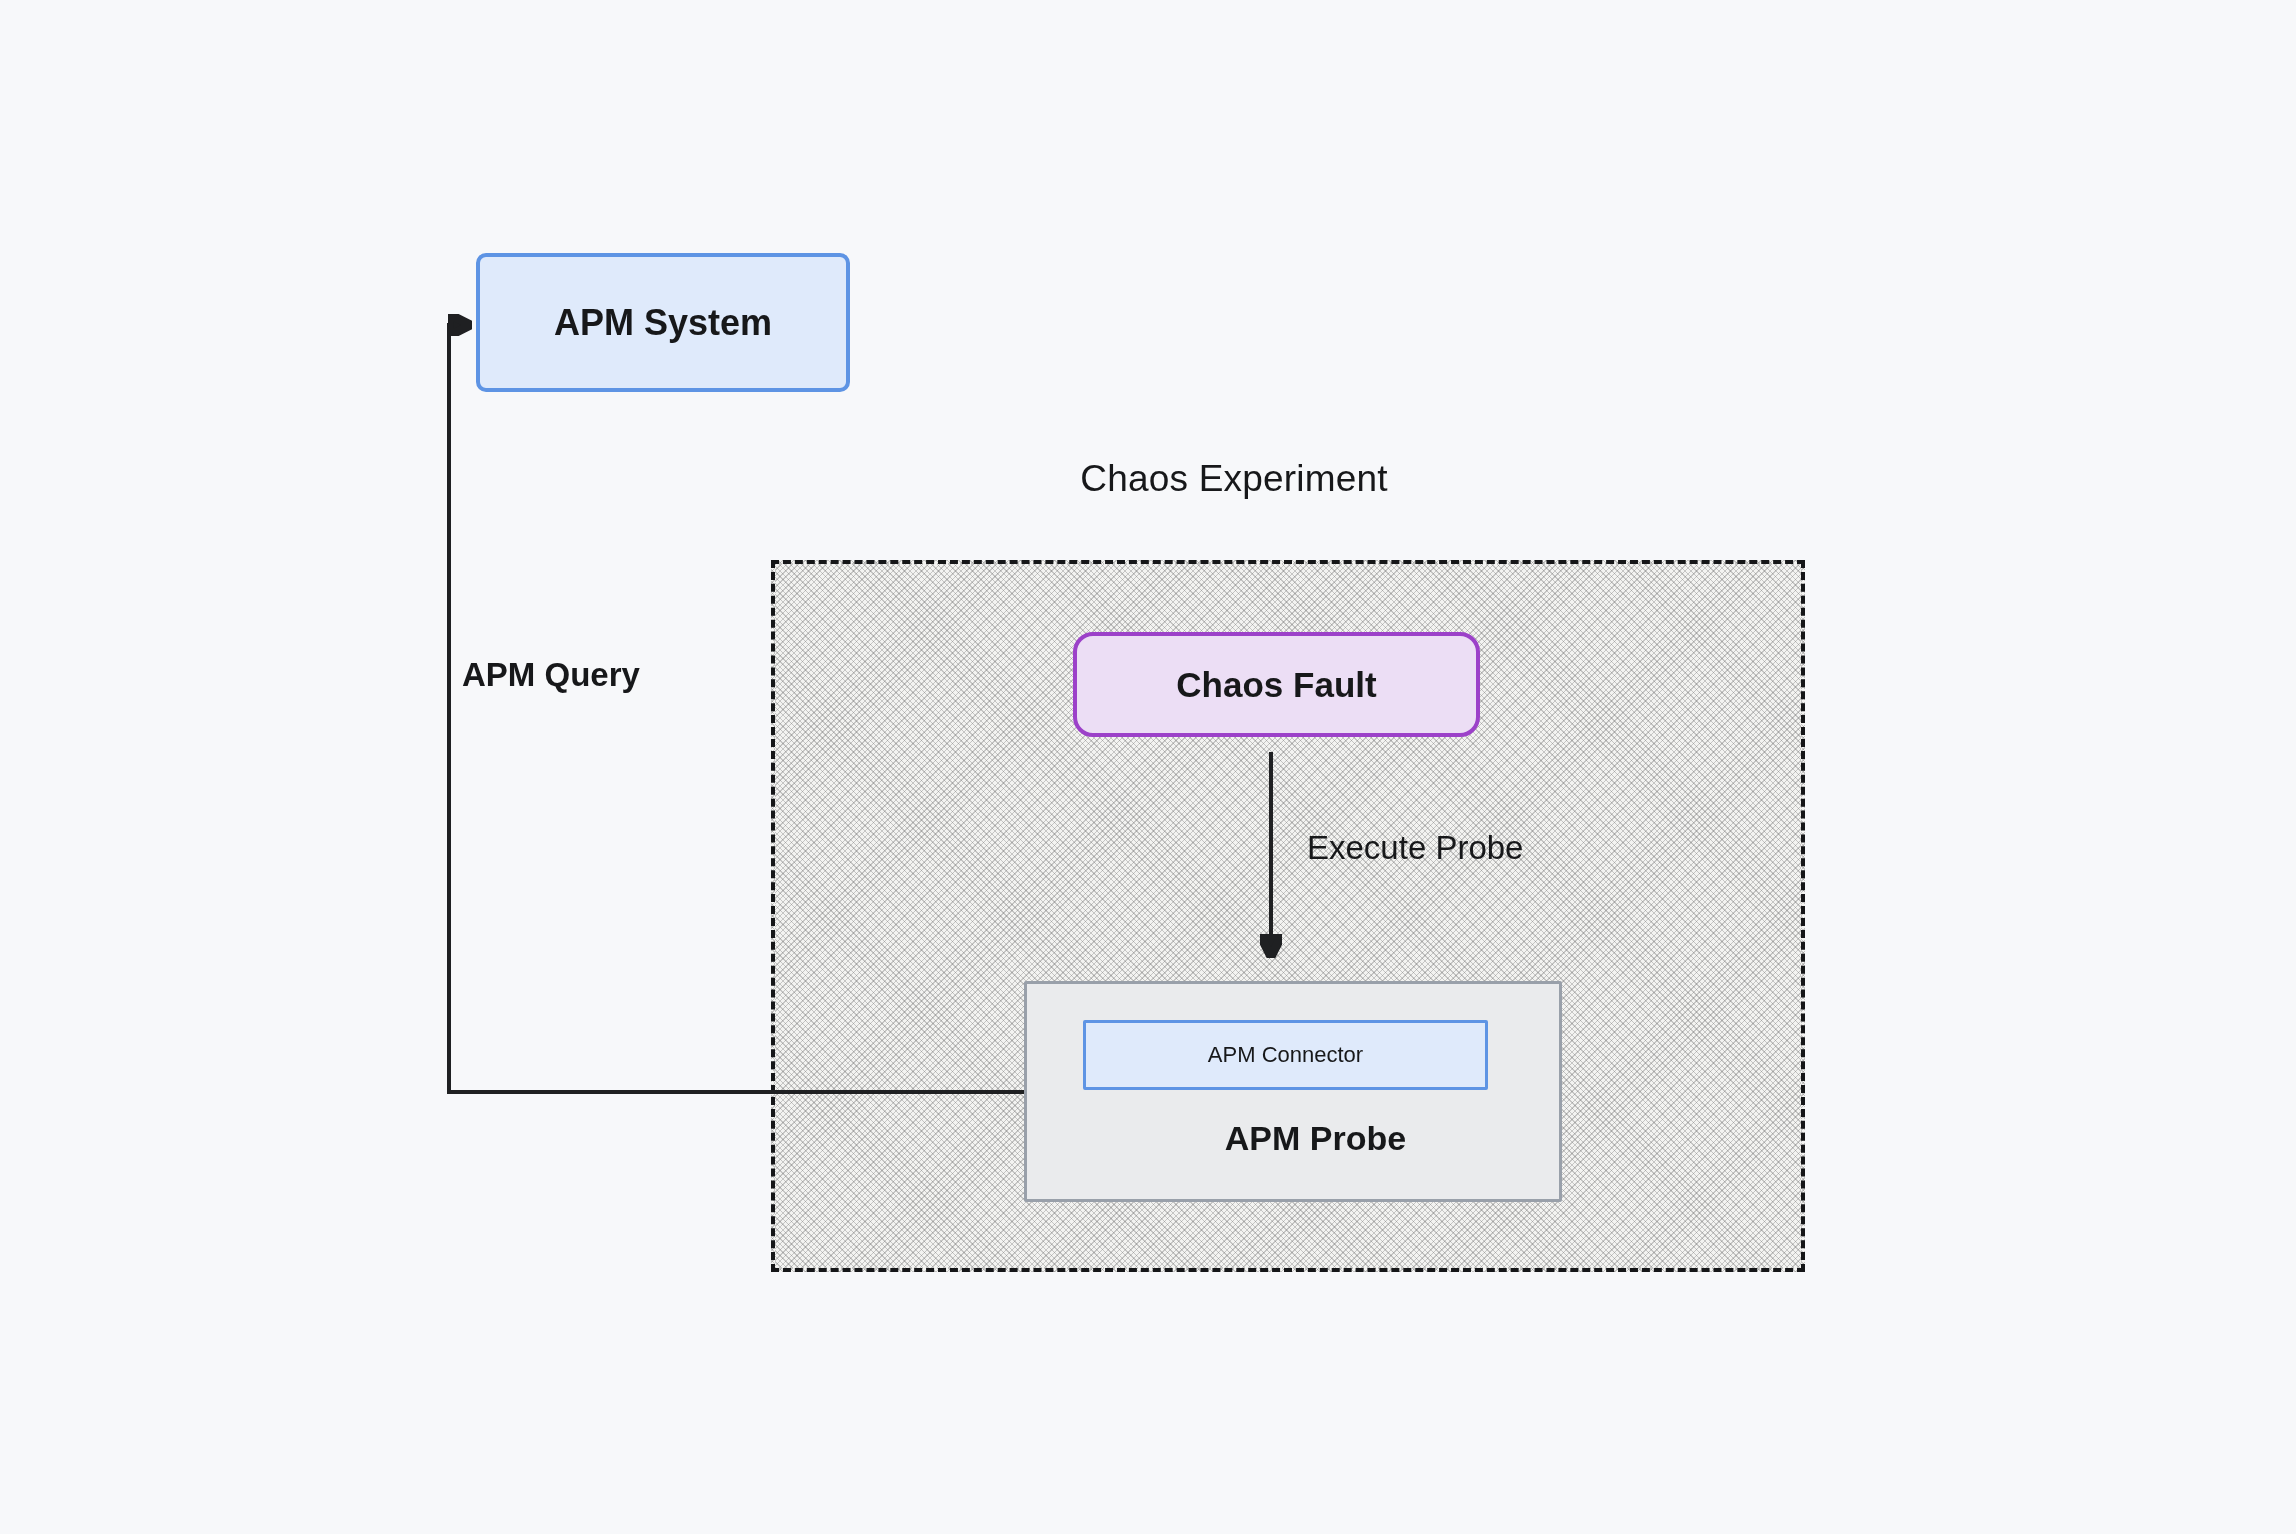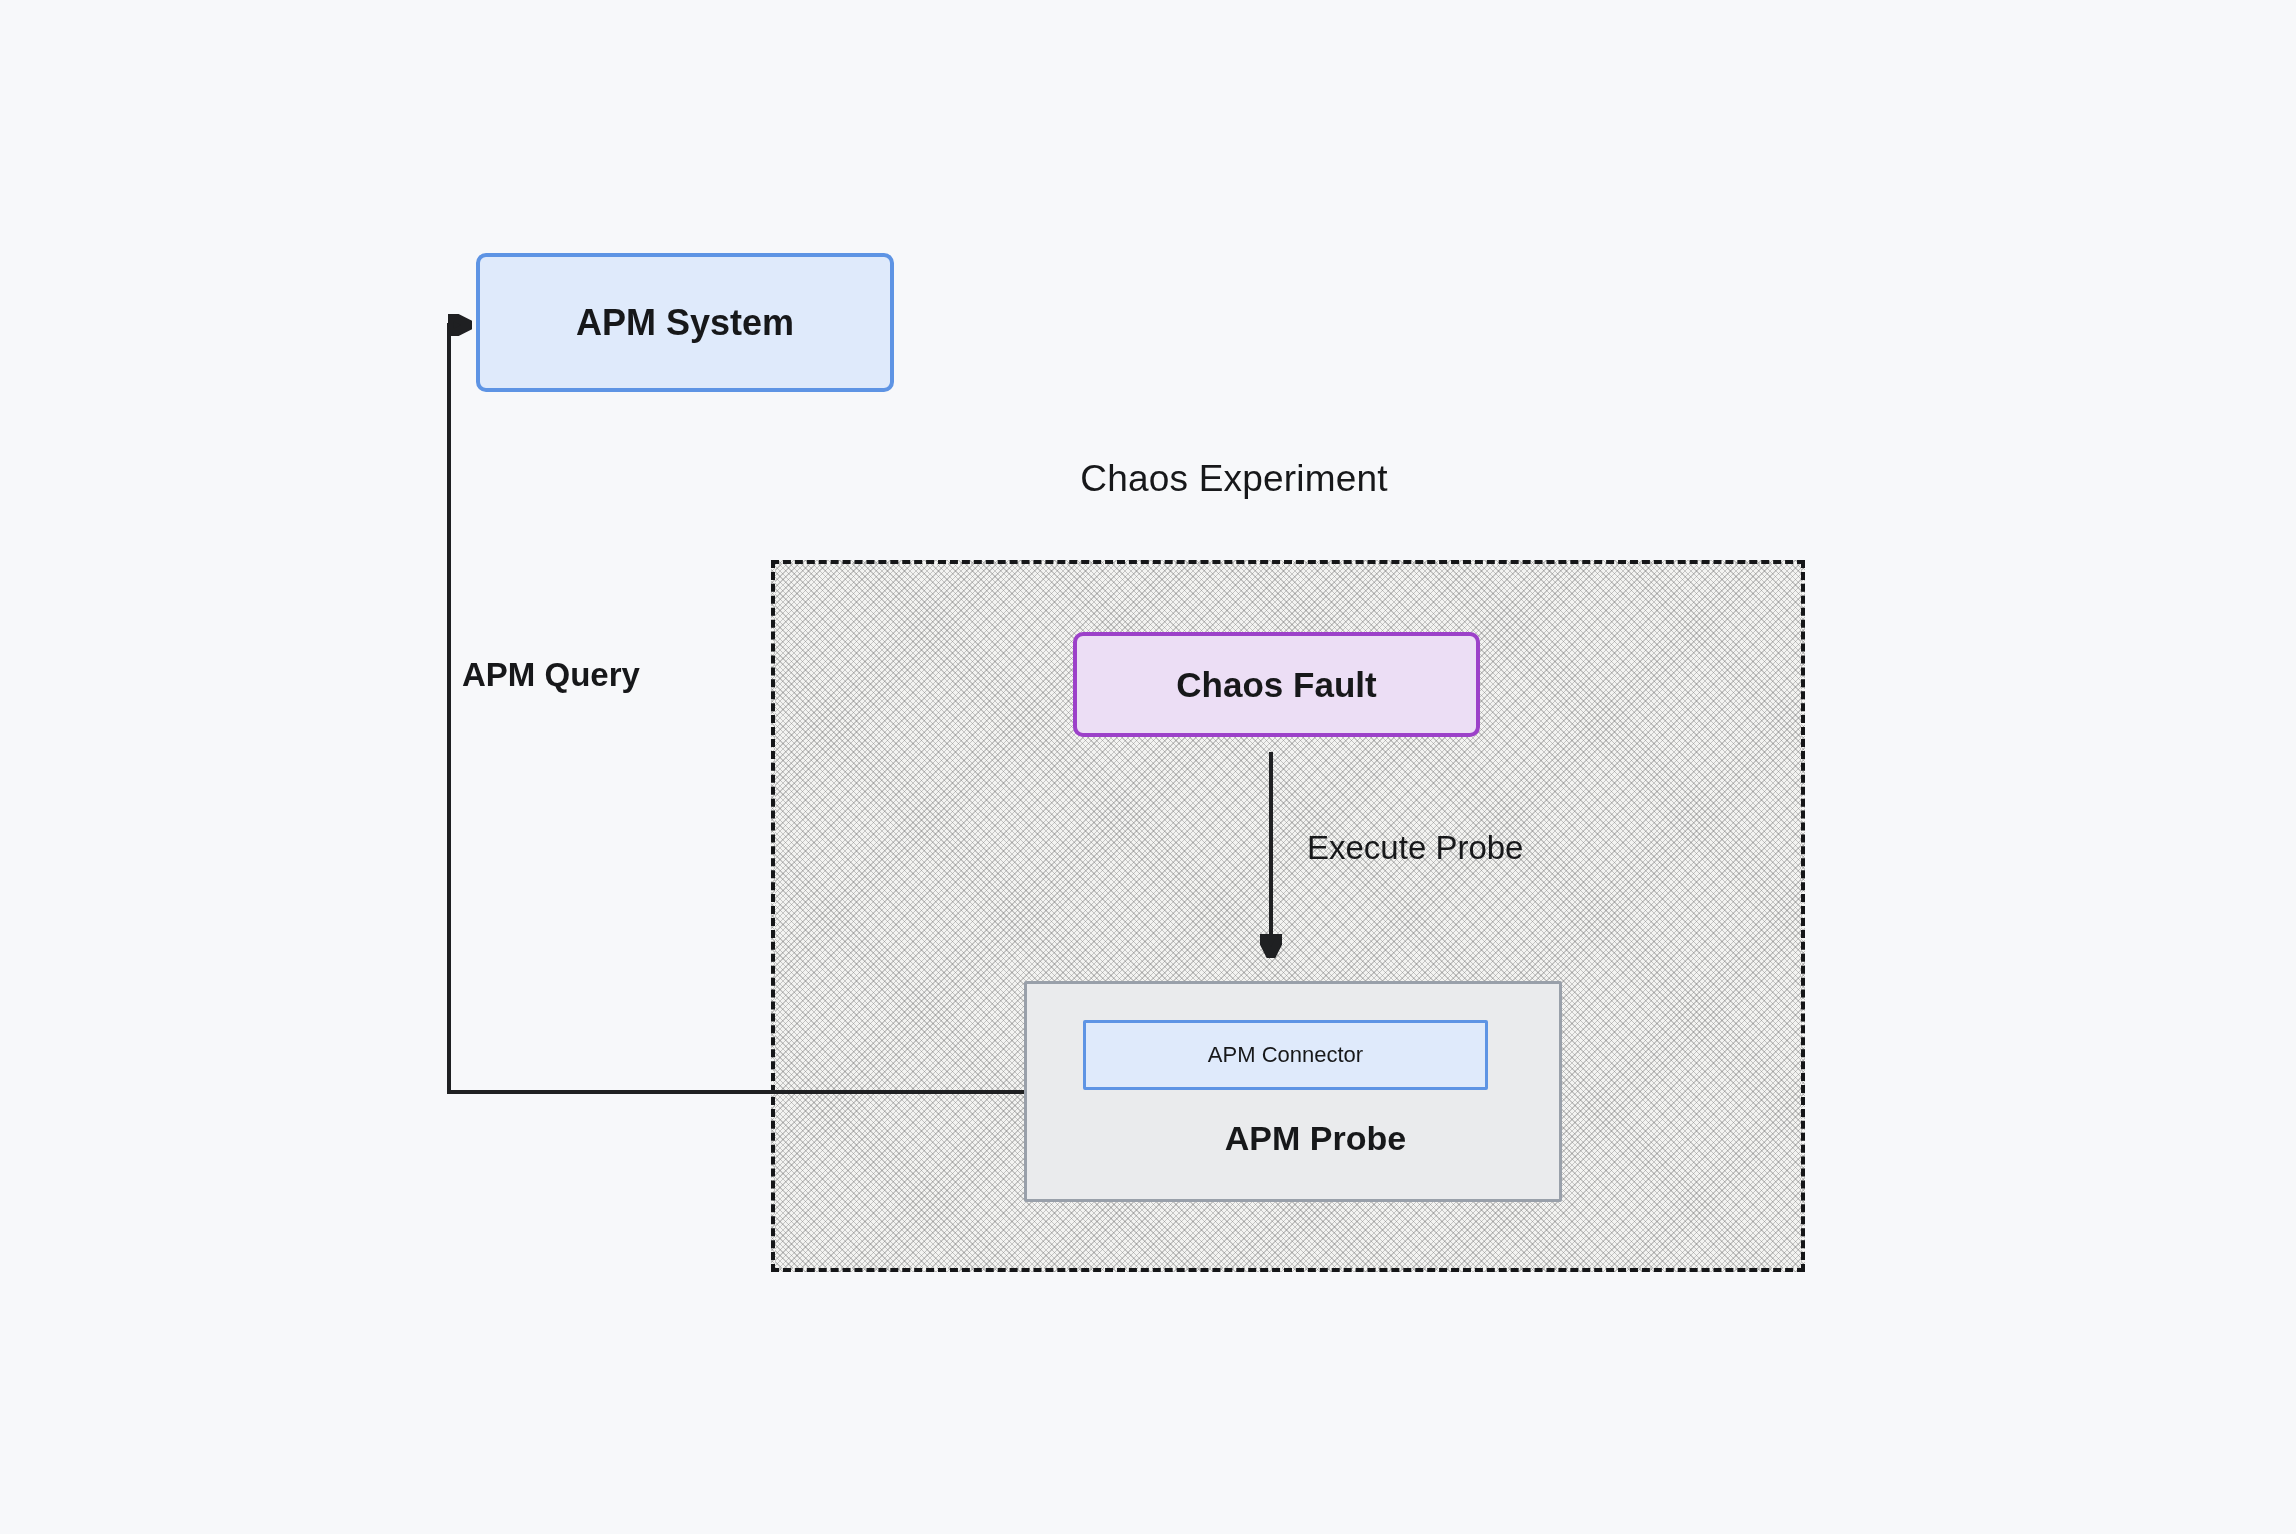--- a/index.html
+++ b/index.html
@@ -71,32 +71,32 @@
   
   .node{
     position:absolute;
     display:flex;
     align-items:center;
     justify-content:center;
     white-space:nowrap;
   }
   .node-apm-system{
     left:476px; top:253px;
-    width:418px; height:139px;
+    width:374px; height:139px;
     background:var(--blue-node-fill);
     border:4px solid var(--blue-node-border);
     border-radius:10px;
     font-size:36px; font-weight:600;
   }
   .node-chaos-fault{
     left:1073px; top:632px;
     width:407px; height:105px;
     background:var(--purple-node-fill);
     border:4px solid var(--purple-node-border);
-    border-radius:10px;
+    border-radius:20px;
     font-size:35px; font-weight:600;
   }
   .node-apm-probe{
     left:1024px; top:981px;
     width:538px; height:221px;
     background:var(--probe-fill);
     border:3px solid var(--probe-border);
     border-radius:2px;
   }
   .node-apm-connector{

